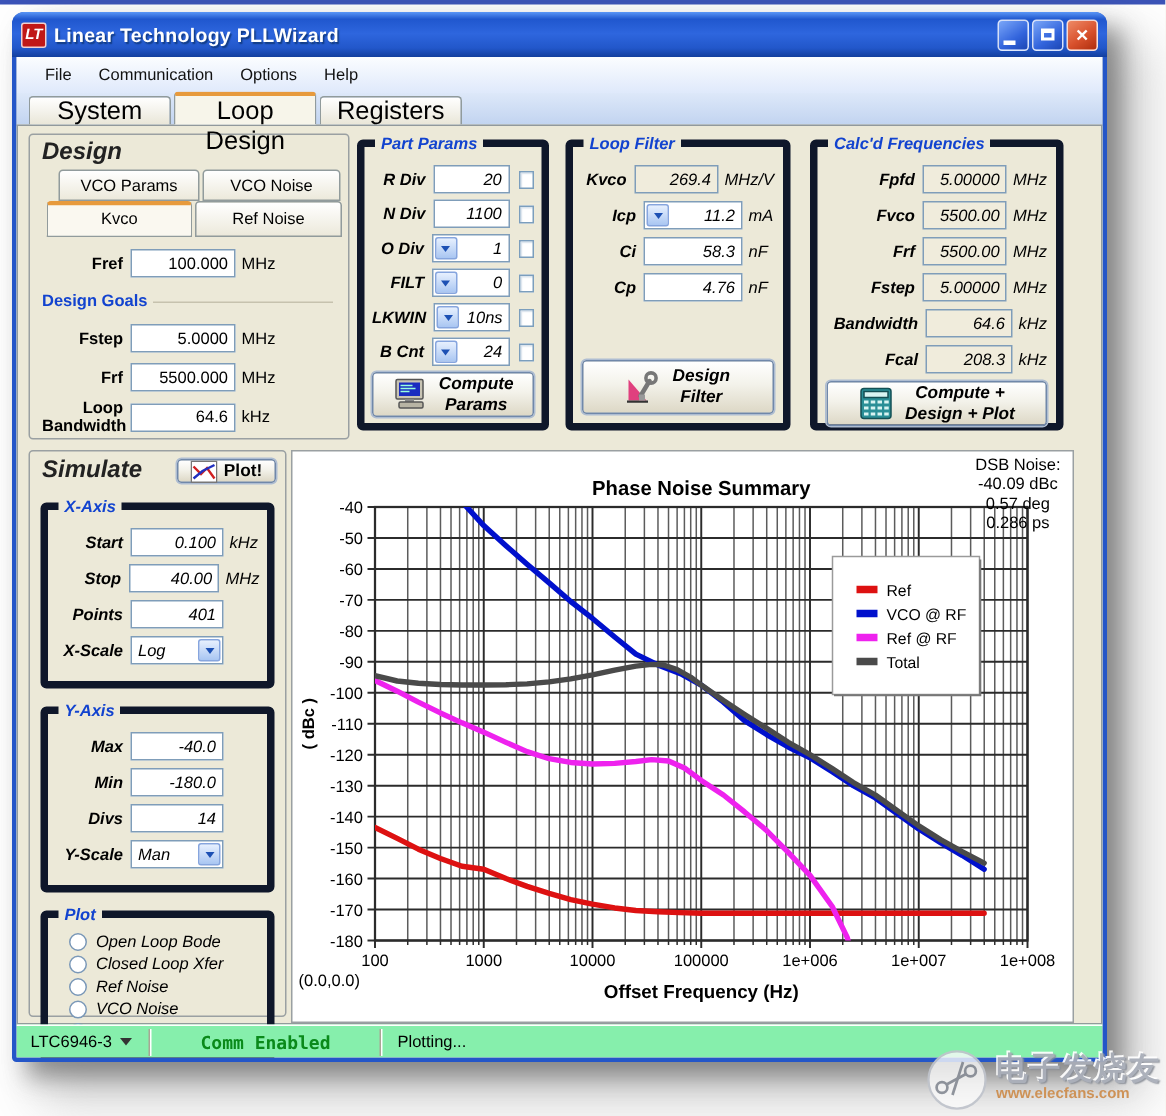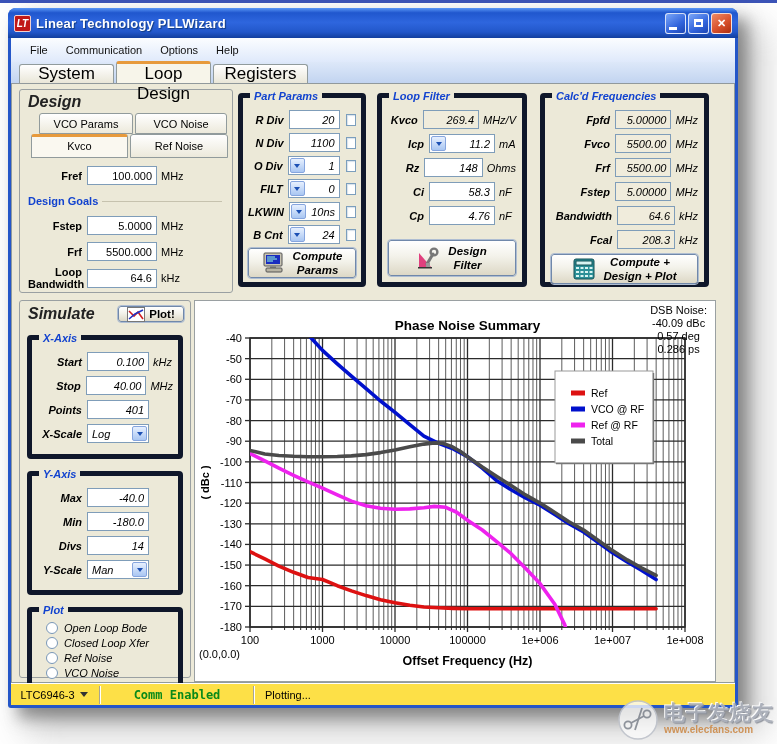--- a/index.html
+++ b/index.html
@@ -114,21 +114,21 @@
   .plot-gbox { position:relative; margin:12px 7px 0 7px; padding:10px 4px 6px 14px; }
   .plot-gbox .row { margin-bottom:3px; }
 
   .chart-panel { position:absolute; left:182px; top:216px; width:522px; height:382px;
     background:#fff; border:1px solid #9aa0a2; }
   .dsb { position:absolute; right:8px; top:3px; text-align:center; font-size:11px; line-height:13px; color:#000; z-index:4; }
   .corner-label { position:absolute; left:4px; top:347px; font-size:11px; color:#000; z-index:4; }
   #chart-svg { position:absolute; left:0; top:0; }
 
   
-  .statusbar { position:absolute; left:0; bottom:0; right:0; height:22px; background:#fde047;
+  .statusbar { position:absolute; left:0; bottom:0; right:0; height:22px; background:#86efac;
     border-top:1px solid #ffffff; display:flex; align-items:center; font-size:11px; }
   .sb-sep { width:2px; height:18px; border-left:1px solid #a8a694; border-right:1px solid #fff; margin:0 2px; }
   .sb-device { width:86px; display:flex; align-items:center; justify-content:center; gap:5px; }
   .sb-device::after { content:''; border:4px solid transparent; border-top:5px solid #333; margin-top:4px; }
   .sb-comm { width:148px; text-align:center; font-family:"DejaVu Sans Mono", monospace; font-weight:bold; color:#0a8a1a; font-size:12px; }
   .sb-status { padding-left:8px; }
 
   
   .watermark { position:absolute; left:616px; top:693px; width:161px; height:51px; display:flex; align-items:center; opacity:.93; }
   .wm-text { margin-left:4px; }
@@ -288,27 +288,20 @@
               </span>
             <span class="unit">MHz/V</span>
           </div>
           <div class="row">
             <span class="lbl">Icp</span>
             <span class="tbx arrleft">
                 <span class="arw left"></span>
                 <span>11.2</span>
               </span>
             <span class="unit">mA</span>
-          </div>
-          <div class="row">
-            <span class="lbl">Rz</span>
-            <span class="tbx">
-                <span>148</span>
-              </span>
-            <span class="unit">Ohms</span>
           </div>
           <div class="row">
             <span class="lbl">Ci</span>
             <span class="tbx">
                 <span>58.3</span>
               </span>
             <span class="unit">nF</span>
           </div>
           <div class="row">
             <span class="lbl">Cp</span>

